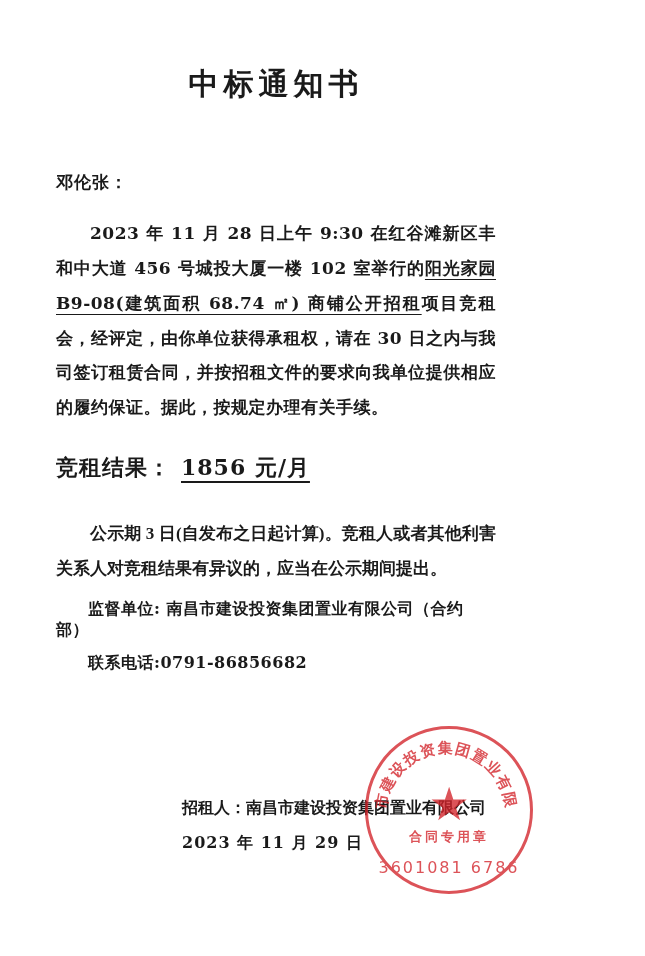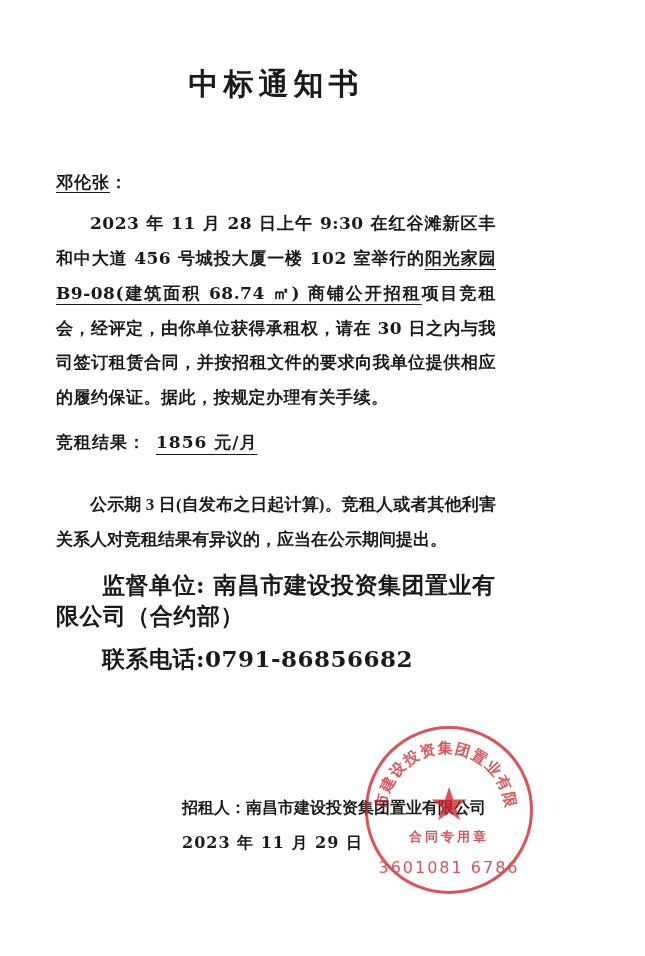--- a/index.html
+++ b/index.html
@@ -31,43 +31,42 @@
     margin-bottom: 0;
     font-family: "DejaVu Serif", "Liberation Serif", serif;
   }
   .recipient {
     margin-top: 66px;
     font-size: 17px;
     font-weight: 700;
     letter-spacing: 1px;
   }
   .recipient .name {
-    text-decoration: underline;
     text-underline-offset: 4px;
   }
   .body-para {
-    margin-top: 12px;
+    margin-top: 22px;
     font-size: 17px;
     line-height: 2.05;
     text-align: justify;
     text-justify: inter-ideograph;
     letter-spacing: 0.5px;
     font-weight: 600;
   }
   .indent {
     text-indent: 2em;
   }
   .u-bold {
     font-weight: 800;
     text-decoration: underline;
     text-underline-offset: 5px;
   }
   .result-row {
-    margin-top: 16px;
-    font-size: 17px;
+    margin-top: 28px;
+    font-size: 22px;
     font-weight: 700;
     letter-spacing: 1px;
   }
   .result-value {
     display: inline-block;
     text-decoration: underline;
     text-underline-offset: 6px;
     padding: 0 10px;
     font-weight: 700;
   }
@@ -75,21 +74,21 @@
     margin-top: 34px;
     font-size: 17px;
     line-height: 2.05;
     font-weight: 600;
     text-align: justify;
     text-justify: inter-ideograph;
     font-family: Liberation Serif, serif;
   }
   .info-line {
     margin-top: 12px;
-    font-size: 23px;
+    font-size: 16px;
     font-weight: 600;
     text-indent: 2em;
     letter-spacing: 0.5px;
   }
   .signature-block {
     position: absolute;
     right: 66px;
     bottom: 96px;
     text-align: left;
     font-size: 16px;

